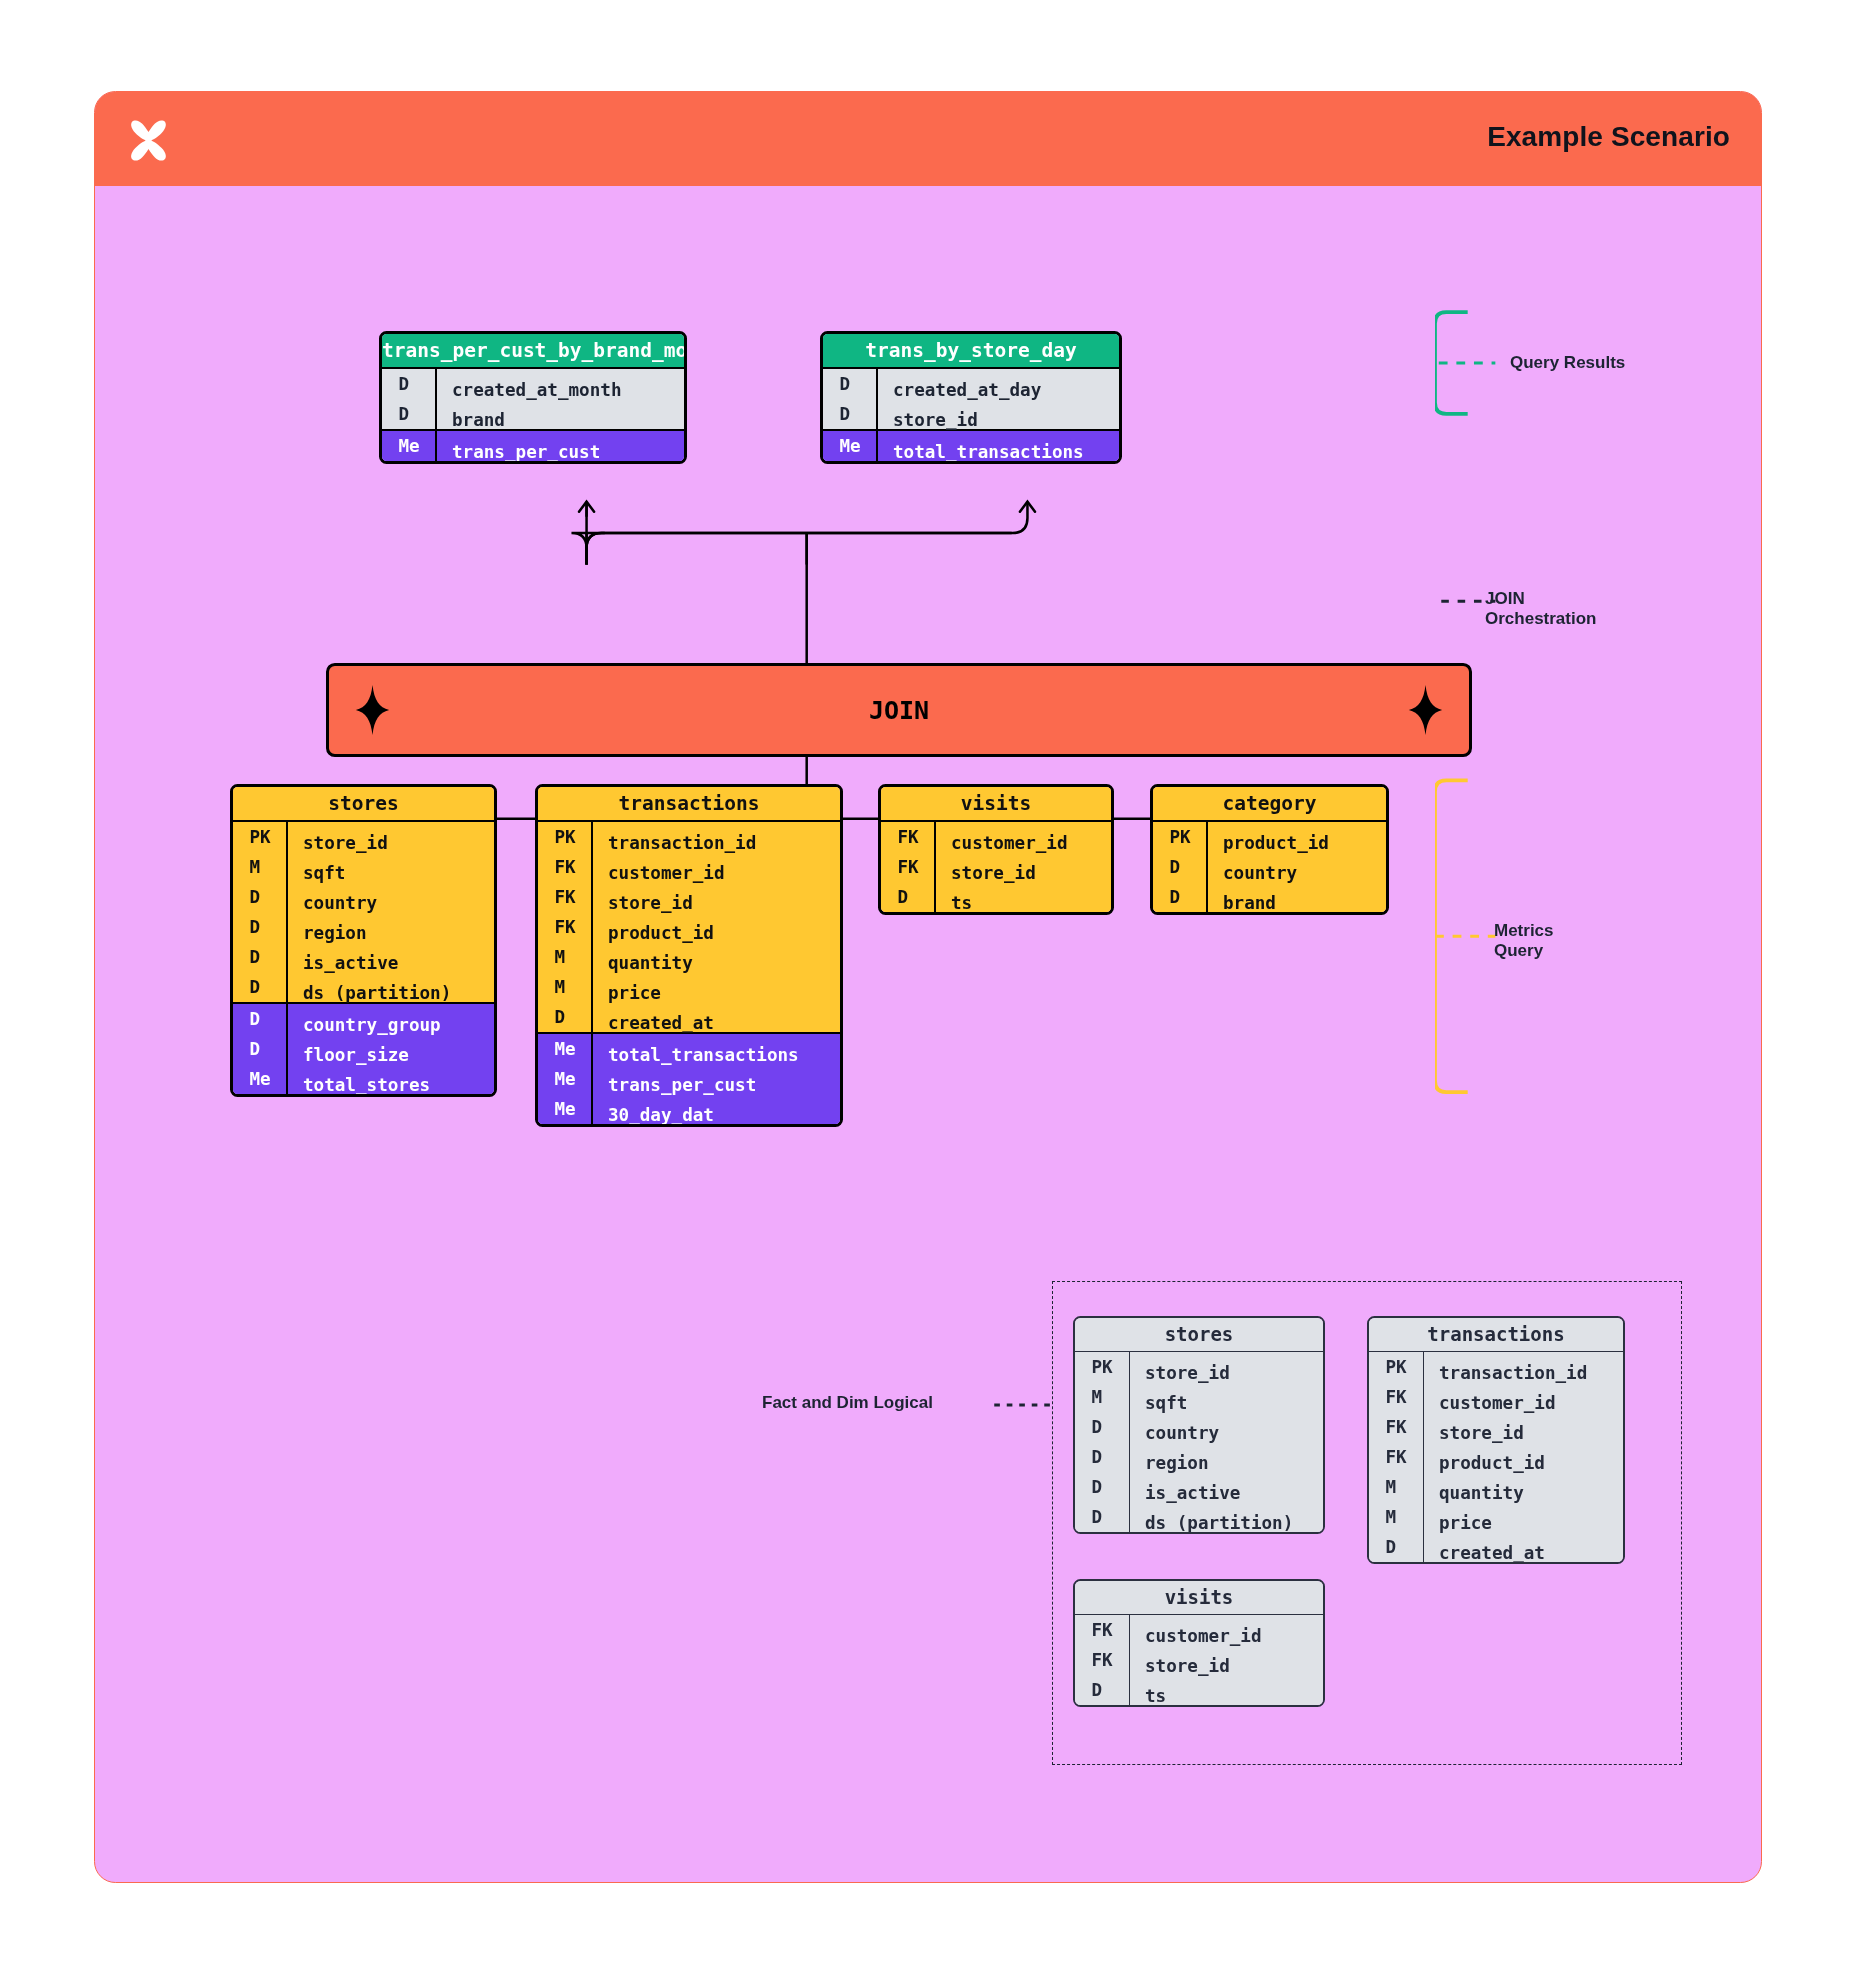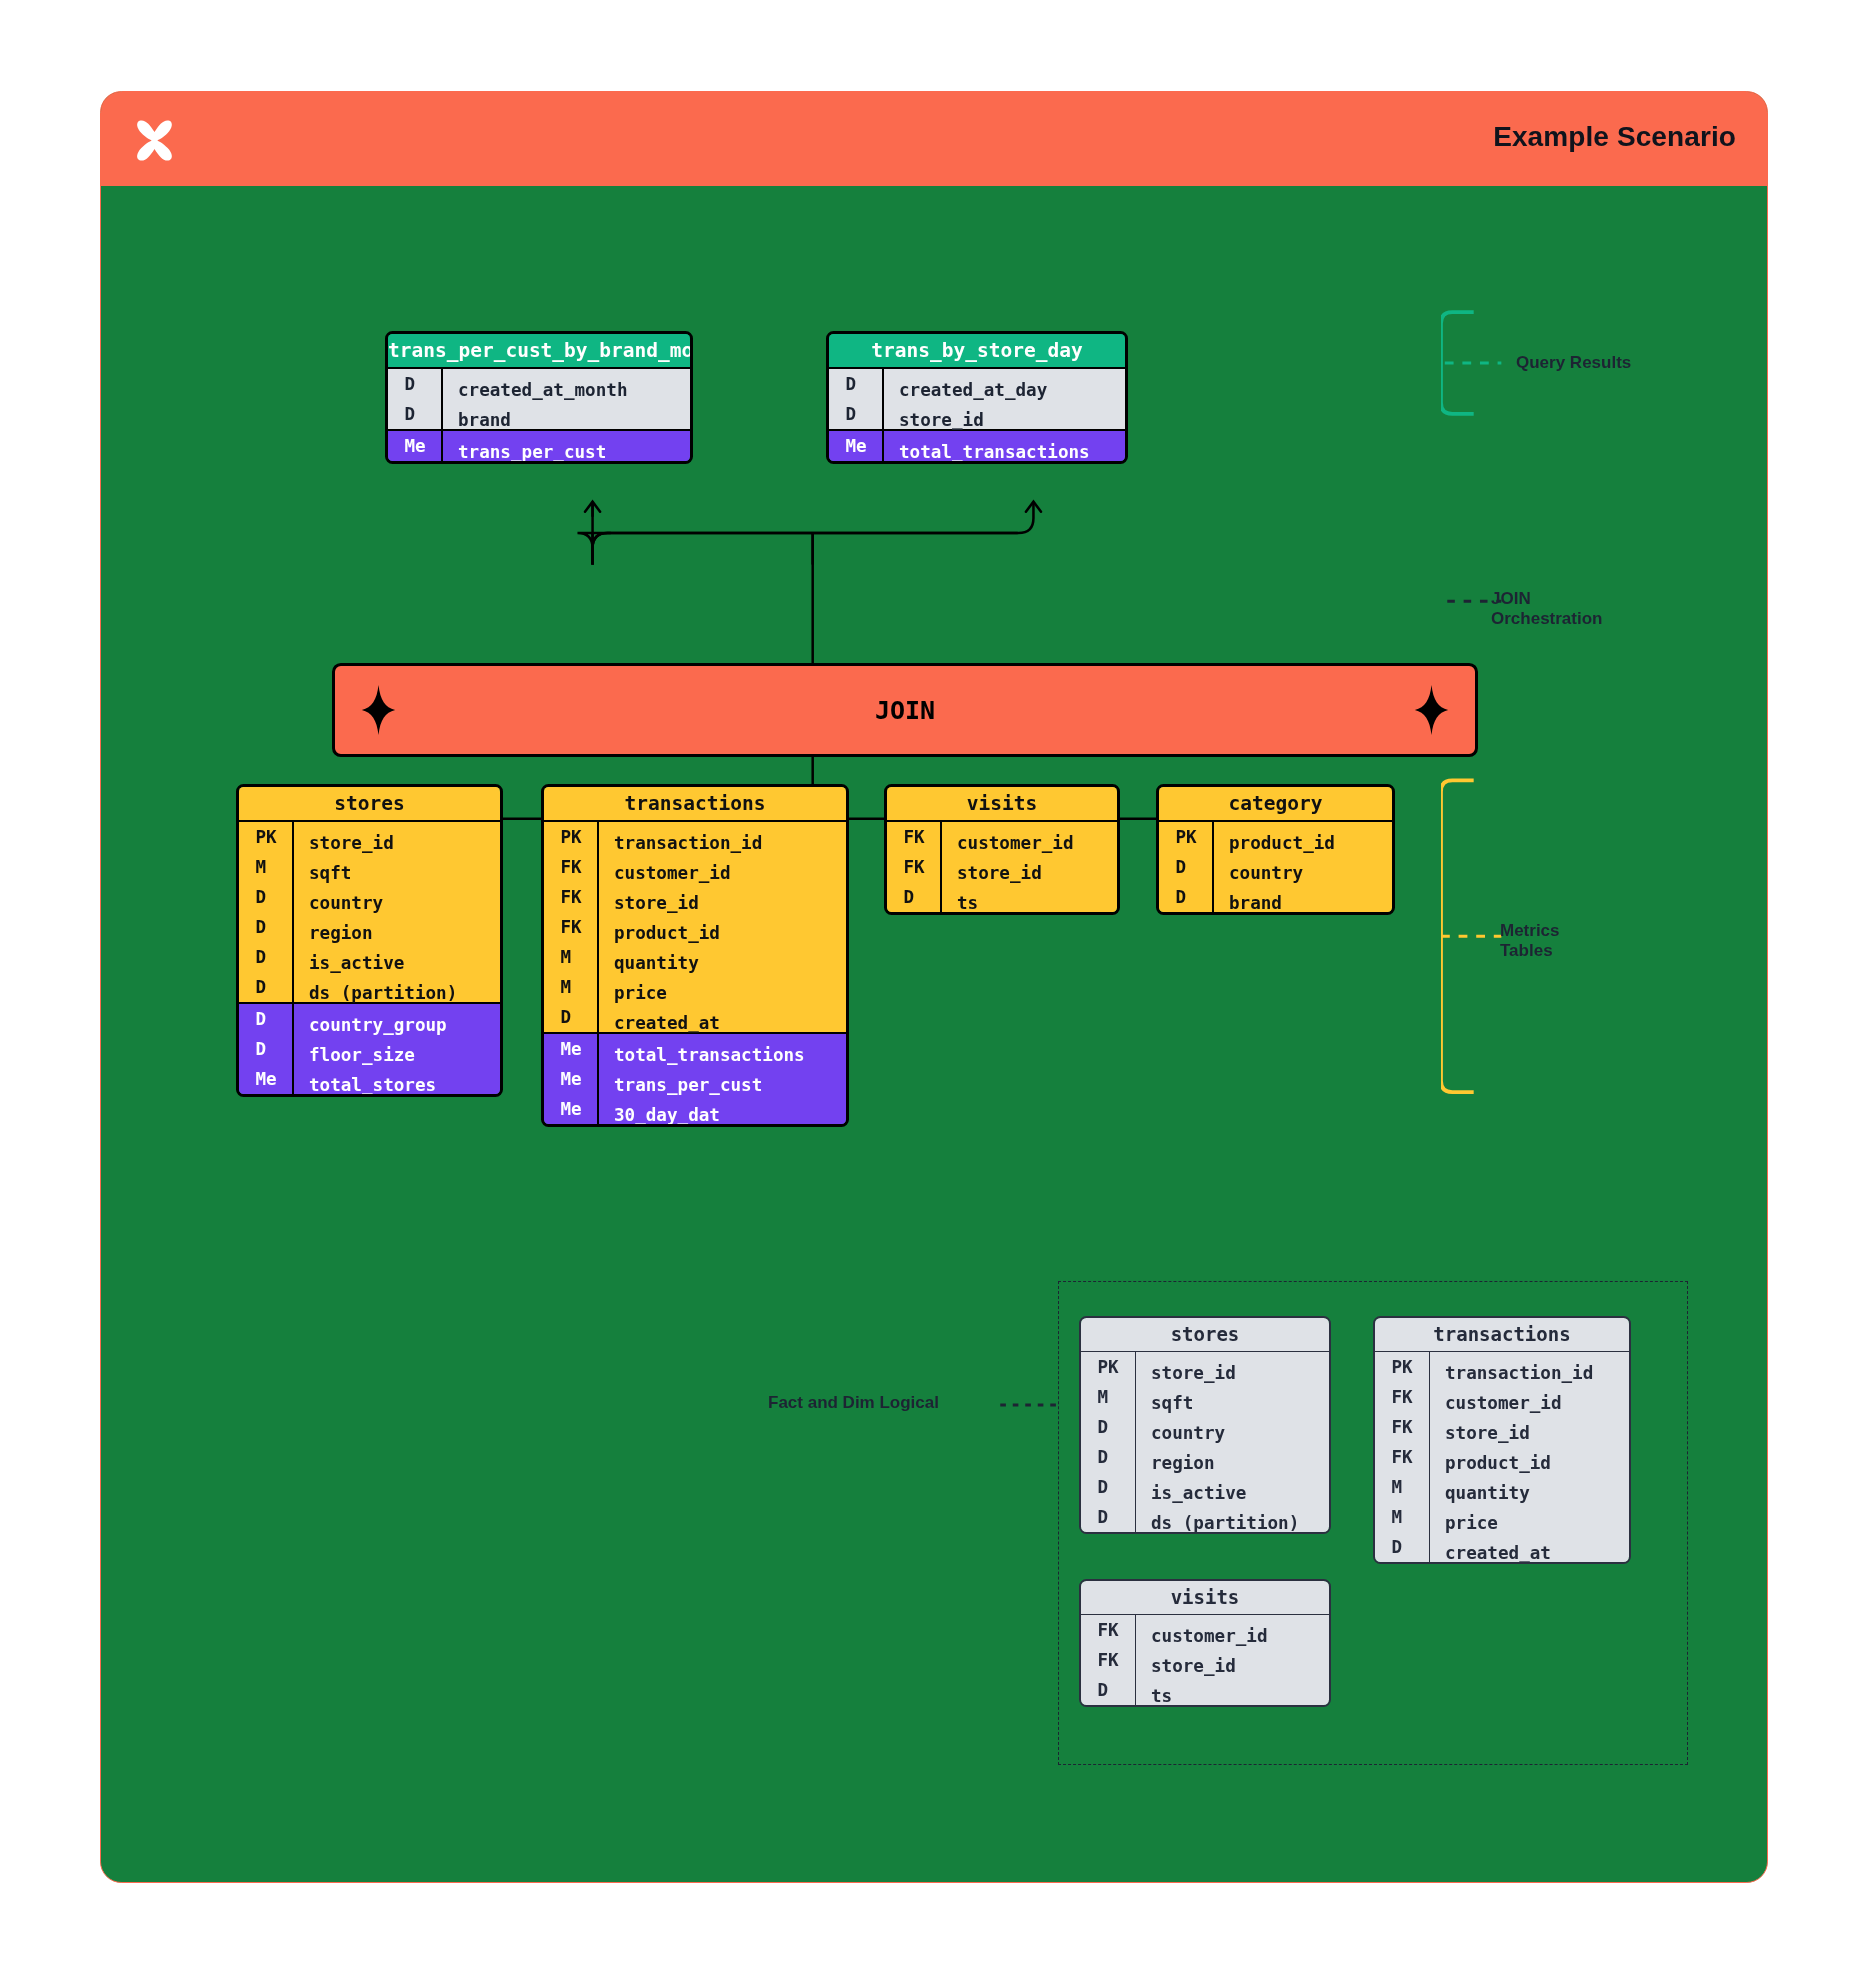--- a/index.html
+++ b/index.html
@@ -1,22 +1,22 @@
 <!DOCTYPE html>
 <html style="font-size:10px"><head>
 <meta charset="utf-8">
 <style>
   html,body{margin:0;padding:0;background:#ffffff;}
   body{
     width:1868px;height:1985px;position:relative;overflow:hidden;
     font-family:"DejaVu Sans",sans-serif;
   }
   .card{
-    position:absolute;left:100px;top:91px;width:1668px;height:1792px;
-    border:1.9px solid #FB6A4E;border-radius:21.4px;background:#15803d;box-sizing:border-box;
+    position:absolute;left:94px;top:91px;width:1668px;height:1792px;
+    border:1.9px solid #FB6A4E;border-radius:21.4px;background:#f0abfc;box-sizing:border-box;
   }
   .card-header{
     position:absolute;left:0;top:0;width:100%;height:94px;
     background:#FB6A4E;border-radius:19.5px 19.5px 0 0;box-sizing:border-box;
   }
   .logo{position:absolute;left:30px;top:25px;width:47px;height:47px;}
   .header-title{
     position:absolute;right:31px;top:29px;color:#10131c;
     font-size:28px;font-weight:700;letter-spacing:0.1px;
     font-family:"Liberation Sans",sans-serif;white-space:nowrap;
@@ -322,21 +322,21 @@
 
   <div class="anno" style="left:1415px;top:261px;">Query Results</div>
 
   <div class="anno" style="left:1390px;top:497px;">
     <div>JOIN</div>
     <div>Orchestration</div>
   </div>
 
   <div class="anno" style="left:1399px;top:829px;">
     <div>Metrics</div>
-    <div>Tables</div>
+    <div>Query</div>
   </div>
 
   <div class="dotgroup" style="left:957px;top:1189px;"></div>
 
   <div class="anno" style="left:667px;top:1301px;white-space:nowrap;">Fact and Dim Logical</div>
   <svg style="position:absolute;left:899px;top:1308px;width:63px;height:10px;" viewBox="0 0 100 16" width="63" height="10">
     <path d="M0 8 L92 8" stroke="#1d2433" stroke-width="5" stroke-dasharray="9 11" fill="none"></path>
   </svg>
 
   <div class="ent nm" style="left:978px;top:1224px;width:252px;">

